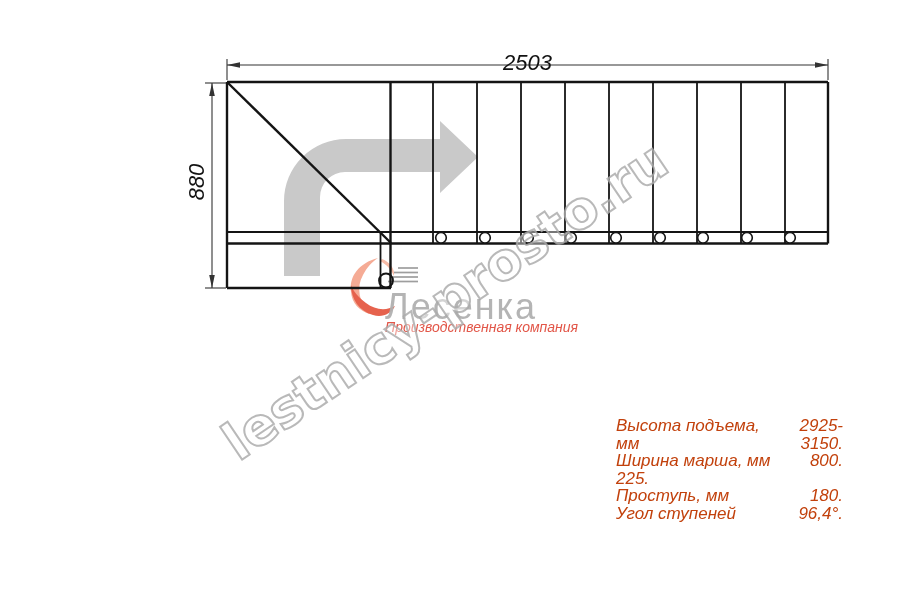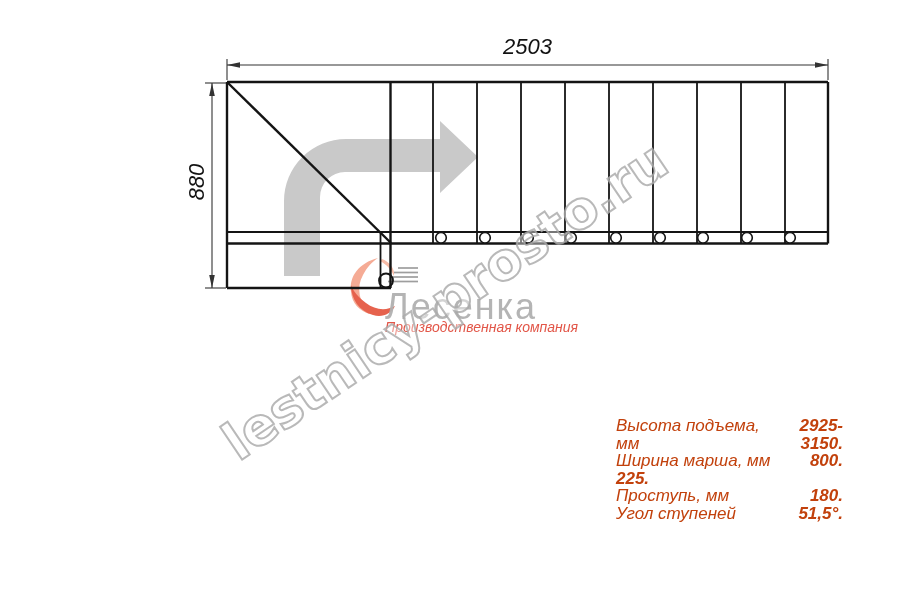--- a/index.html
+++ b/index.html
@@ -9,21 +9,21 @@
     font-family:"Liberation Sans",sans-serif;
   }
   .canvas{position:absolute;inset:0;}
   svg.gfx{position:absolute;left:0;top:0;z-index:1;}
 
   
   .dim{
     position:absolute;z-index:4;color:#121212;
     font-style:italic;font-size:22px;line-height:22px;
   }
-  .dim-top{left:227px;top:36px;width:601px;text-align:center;}
+  .dim-top{left:227px;top:52px;width:601px;text-align:center;}
   .dim-left{
     left:155px;top:171px;width:84px;height:22px;text-align:center;
     transform:rotate(-90deg);
   }
 
   
   .logo-name{
     position:absolute;z-index:2;left:385px;top:289px;
     font-size:36px;line-height:36px;letter-spacing:2px;
     color:rgba(176,176,176,0.95);
@@ -45,21 +45,21 @@
     letter-spacing:0px;
   }
 
   
   .specs{
     position:absolute;z-index:4;left:616px;top:417px;width:227px;
     font-style:italic;font-size:17px;line-height:17.5px;color:#c2410c;
   }
   .spec-row{display:flex;justify-content:space-between;}
   .spec-label{text-align:left;}
-  .spec-value{text-align:right;font-weight:bold;}
+  .spec-value{text-align:right;}
 </style>
 </head>
 <body>
 
 <div class="canvas">
 
   <svg class="gfx" width="900" height="600" viewBox="0 0 900 600">
 
     <path fill="#c9c9c9" d="M284,276 L284,201 A62,62 0 0 1 346,139 L440,139 L440,121 L478,157
              L440,193 L440,172 L345,172 A25,25 0 0 0 320,197 L320,276 Z"></path>
@@ -153,17 +153,17 @@
     </div>
     <div class="spec-row">
       <span class="spec-value">225.</span>
     </div>
     <div class="spec-row">
       <span class="spec-label">Проступь, мм</span>
       <span class="spec-value">180.</span>
     </div>
     <div class="spec-row">
       <span class="spec-label">Угол ступеней</span>
-      <span class="spec-value">51,5°.</span>
+      <span class="spec-value">96,4°.</span>
     </div>
   </div>
 
 </div>
 
 </body></html>

